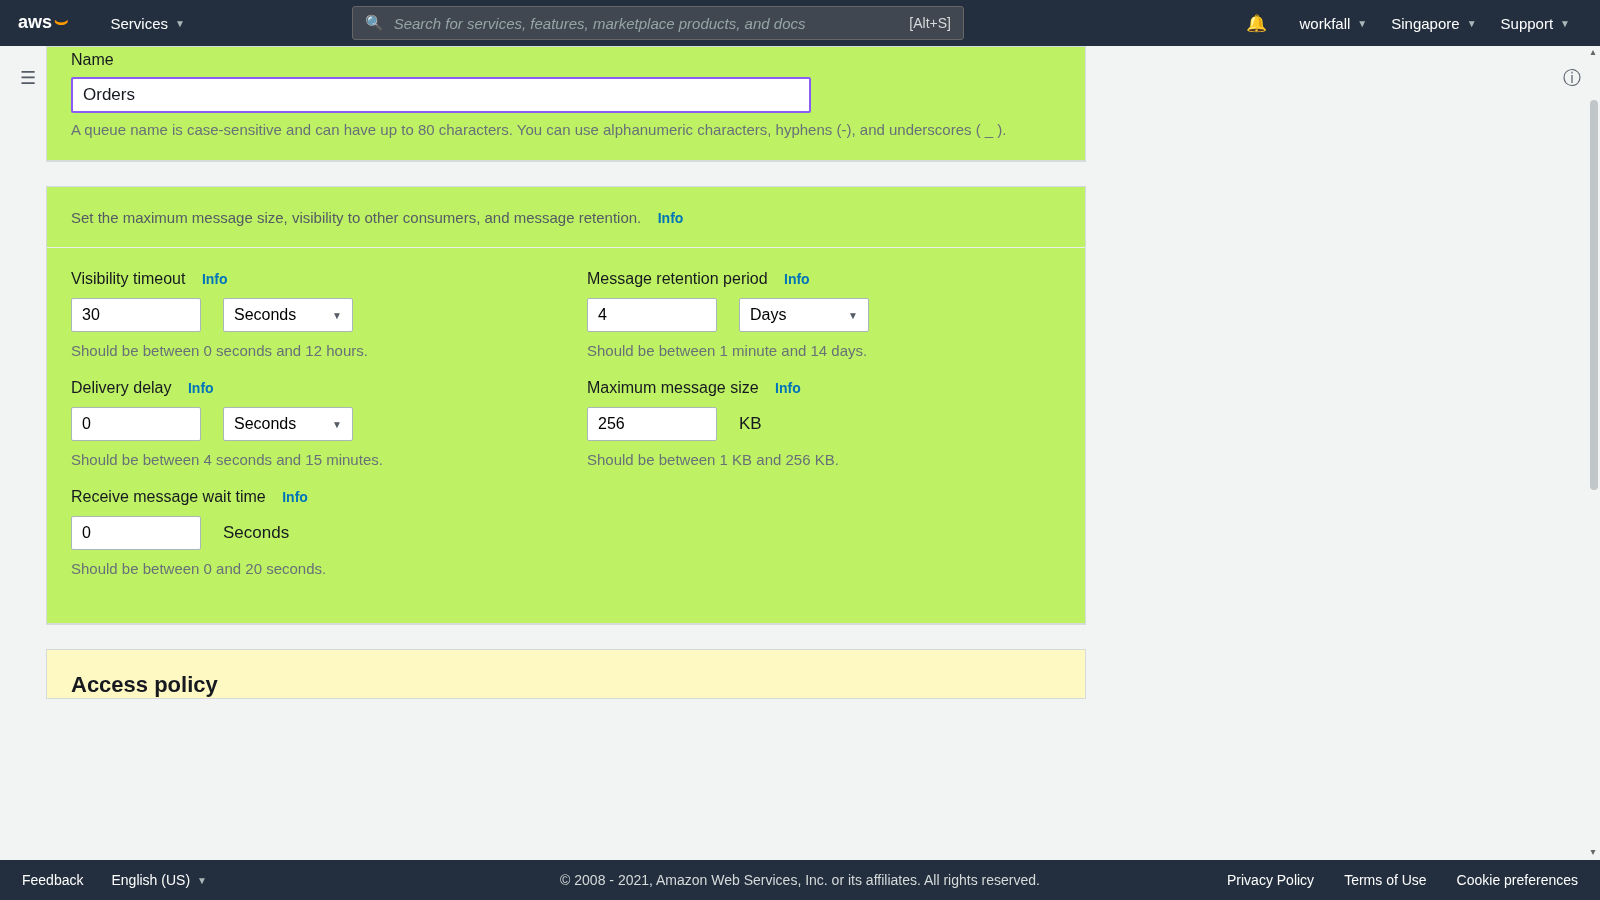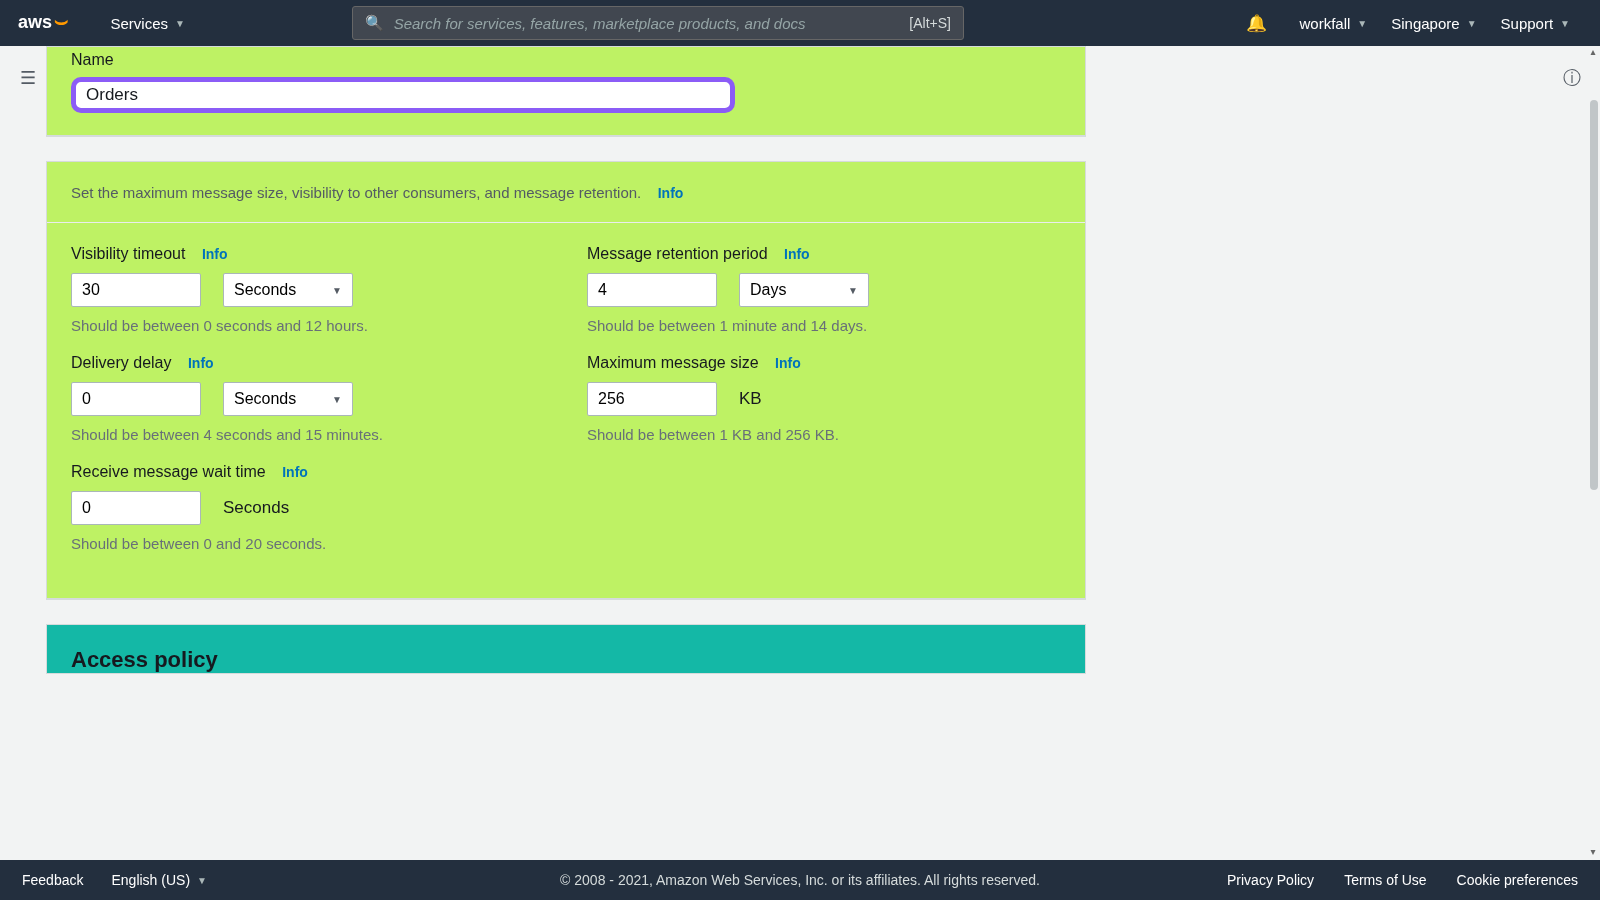--- a/index.html
+++ b/index.html
@@ -29,35 +29,35 @@
 .main-col { width:1040px; height:100%; overflow-y:auto; padding:0 0 30px; }
 
 .panel { background:#bef264; border:1px solid #d5dbdb; border-bottom:2px solid #d5dbdb; margin-bottom:24px; }
 .panel-top { padding:4px 24px 22px; border-bottom:0; }
 .panel-header { padding:22px 24px 20px; border-bottom:1px solid #eaeded; }
 .panel-header h2 { font-size:22px; font-weight:700; color:#16191f; margin-bottom:6px; }
 .panel-header p { font-size:15px; color:#545b64; display:inline; }
 .panel-body { padding:22px 24px 26px; }
 
 .field-label { font-size:16px; color:#16191f; margin-bottom:8px; }
-.name-input { width:664px; height:36px; border:5px solid #8b5cf6; border-radius:10px; padding:0 10px; font-size:17px; color:#16191f; outline:none; }
+.name-input { width:740px; height:36px; border:2px solid #8b5cf6; border-radius:2px; padding:0 10px; font-size:17px; color:#16191f; outline:none; }
 .hint-text { font-size:15px; color:#687078; margin-top:8px; }
 
 .info-link { color:#0073bb; font-size:14px; font-weight:700; margin-left:12px; cursor:pointer; }
 
 .grid2 { display:flex; flex-wrap:wrap; column-gap:60px;align-items:center; }
 .cell { width:456px; margin-bottom:20px; }
 .field-row { display:flex; align-items:center; gap:22px; margin-top:10px; }
 .num-input { width:130px; height:34px; border:1px solid #aab7b8; border-radius:2px; padding:0 10px; font-size:16px; }
 .select { width:130px; height:34px; border:1px solid #aab7b8; border-radius:2px; padding:0 10px; font-size:16px; background:#fff; display:flex; align-items:center; justify-content:space-between; cursor:pointer; }
 .select .caret { font-size:10px; color:#545b64; }
 .unit { font-size:17px; color:#16191f; }
 .constraint { font-size:15px; color:#687078; margin-top:10px; }
 
-.access-panel { background:#14b8a6; border:1px solid #d5dbdb; padding:22px 24px 0; }
+.access-panel { background:#fef9c3; border:1px solid #d5dbdb; padding:22px 24px 0; }
 .access-panel h2 { font-size:22px; font-weight:700; color:#16191f; }
 
 
 .scroll-track { position:absolute; right:0; top:54px; width:14px; height:390px; background:transparent; }
 .scroll-thumb { position:absolute; right:2px; top:0; width:8px; height:390px; background:#c1c6c8; border-radius:4px; }
 .scroll-arrow { position:absolute; right:0; width:14px; height:14px; font-size:10px; color:#666; text-align:center; }
 .sa-up { top:0px; }
 .sa-down { bottom:0px; }
 .outer-scroll { position:absolute; right:0; top:46px; bottom:40px; width:16px; }
 
@@ -114,20 +114,21 @@
     <span>ⓘ</span>
   </div>
 
 <div class="content">
   <div class="main-col">
 
     <div class="panel">
       <div class="panel-top">
         <div class="field-label">Name</div>
         <input class="name-input" value="Orders" style="">
+        <div class="hint-text">A queue name is case-sensitive and can have up to 80 characters. You can use alphanumeric characters, hyphens (-), and underscores ( _ ).</div>
       </div>
     </div>
 
     <div class="panel">
       <div class="panel-header">
         <p>Set the maximum message size, visibility to other consumers, and message retention.</p>
         <a class="infol info-link">Info</a>
       </div>
       <div class="panel-body">
         <div class="grid2">

